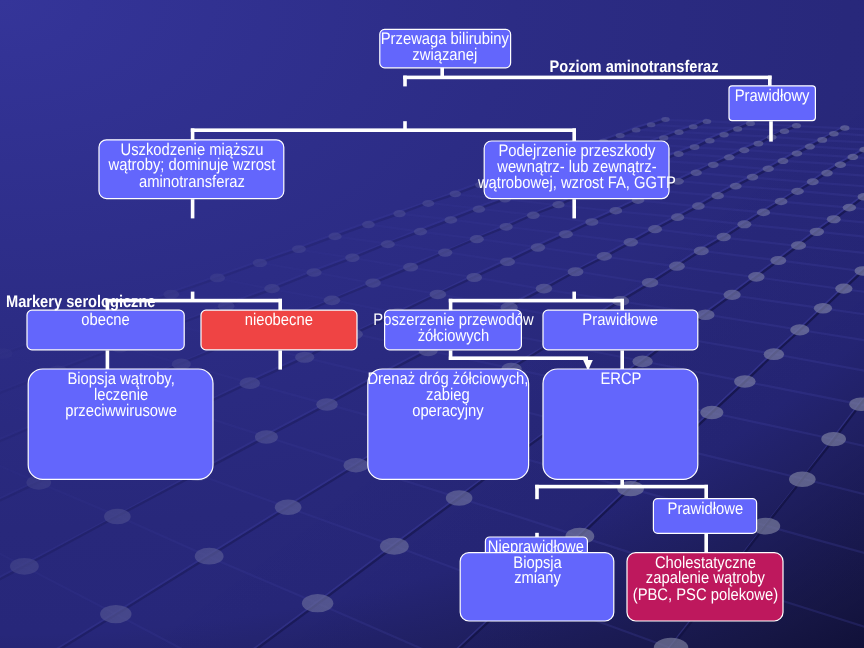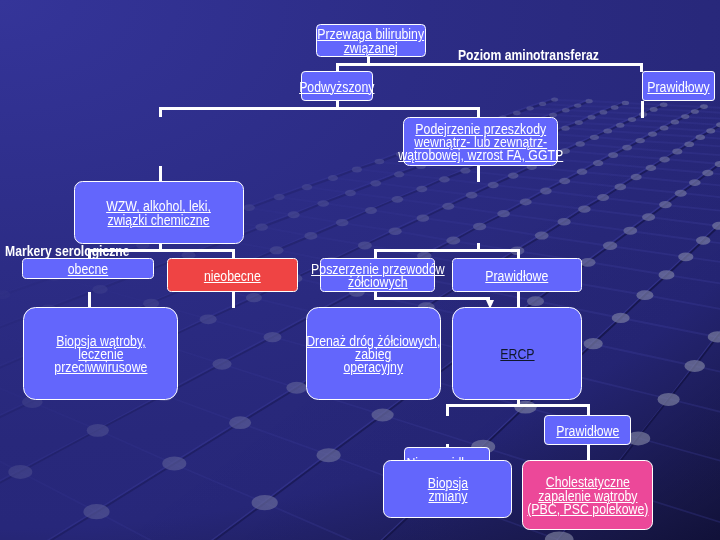--- a/index.html
+++ b/index.html
@@ -4,21 +4,21 @@
 <title>Diagnostyka zoltaczki</title>
 <style>
   html,body{margin:0;padding:0;background:#1b1b50;}
   body{width:720px;height:540px;overflow:hidden;
        font-family:"Liberation Sans",sans-serif;-webkit-font-smoothing:antialiased;}
   #stage{position:relative;width:720px;height:540px;overflow:hidden;background:#2d2d86;}
   #bg{position:absolute;left:0;top:0;width:720px;height:540px;}
   #content{position:absolute;left:0;top:0;width:720px;height:540px;}
   .box{position:absolute;box-sizing:border-box;background:#6366fc;
        border:1.5px solid #ffffff;border-radius:5px;color:#fff;
-       display:flex;align-items:center;justify-content:center;text-decoration:underline;}
+       display:flex;align-items:flex-start;justify-content:center;}
   .box .tx{text-align:center;font-size:14px;line-height:13.2px;white-space:nowrap;
        transform:scaleX(0.88);position:relative;top:1.2px;}
   .hdr{position:absolute;color:#fff;font-weight:bold;font-size:14px;
        line-height:14px;white-space:nowrap;transform:scaleX(0.87);
        transform-origin:left top;}
   .ln{position:absolute;background:#fff;}
   .arw{position:absolute;}
 </style>
 </head>
 <body>
@@ -337,44 +337,40 @@
       <div class="ln" style="left: 587px; top: 444px; width: 3px; height: 17px; background: rgb(255, 255, 255);"></div>
       <div class="ln" style="left: 374px; top: 292px; width: 3px; height: 8px; background: rgb(255, 255, 255);"></div>
       <div class="ln" style="left: 374px; top: 297px; width: 116px; height: 3px; background: rgb(255, 255, 255);"></div>
       <div class="arw" style="left: 486px; top: 300px; width: 8px; height: 9px; border-left: 4px solid transparent; border-right: 4px solid transparent; border-top: 9px solid rgb(255, 255, 255); box-sizing: border-box;"></div>
       <div class="box" style="left: 316px; top: 24px; width: 110px; height: 33px; background: rgb(99, 102, 252); border-color: rgb(255, 255, 255); color: rgb(255, 255, 255); border-radius: 4.5px;">
         <div class="tx">
           <div>Przewaga bilirubiny</div>
           <div>związanej</div>
         </div>
       </div>
-      <div class="box" style="left: 301px; top: 71px; width: 72px; height: 30px; background: rgb(99, 102, 252); border-color: rgb(255, 255, 255); color: rgb(255, 255, 255); border-radius: 4.1px;">
-        <div class="tx">
-          <div>Podwyższony</div>
-        </div>
-      </div>
-      <div class="box" style="left: 642px; top: 71px; width: 73px; height: 30px; background: rgb(99, 102, 252); border-color: rgb(255, 255, 255); color: rgb(255, 255, 255); border-radius: 3px;">
+      <div class="box" style="left: 607px; top: 71px; width: 73px; height: 30px; background: rgb(99, 102, 252); border-color: rgb(255, 255, 255); color: rgb(255, 255, 255); border-radius: 3px;">
         <div class="tx">
           <div>Prawidłowy</div>
+        </div>
+      </div>
+      <div class="box" style="left: 82px; top: 116px; width: 155px; height: 50px; background: rgb(99, 102, 252); border-color: rgb(255, 255, 255); color: rgb(255, 255, 255); border-radius: 6.8px;">
+        <div class="tx">
+          <div>Uszkodzenie miąższu</div>
+          <div>wątroby; dominuje wzrost</div>
+          <div>aminotransferaz</div>
         </div>
       </div>
       <div class="box" style="left: 403px; top: 117px; width: 155px; height: 49px; background: rgb(99, 102, 252); border-color: rgb(255, 255, 255); color: rgb(255, 255, 255); border-radius: 6.6px;">
         <div class="tx">
           <div>Podejrzenie przeszkody</div>
           <div>wewnątrz- lub zewnątrz-</div>
           <div>wątrobowej, wzrost FA, GGTP</div>
         </div>
       </div>
-      <div class="box" style="left: 74px; top: 181px; width: 170px; height: 63px; background: rgb(99, 102, 252); border-color: rgb(255, 255, 255); color: rgb(255, 255, 255); border-radius: 8.5px;">
-        <div class="tx">
-          <div>WZW, alkohol, leki,</div>
-          <div>związki chemiczne</div>
-        </div>
-      </div>
-      <div class="box" style="left: 22px; top: 258px; width: 132px; height: 21px; background: rgb(99, 102, 252); border-color: rgb(255, 255, 255); color: rgb(255, 255, 255); border-radius: 4.6px;">
+      <div class="box" style="left: 22px; top: 258px; width: 132px; height: 34px; background: rgb(99, 102, 252); border-color: rgb(255, 255, 255); color: rgb(255, 255, 255); border-radius: 4.6px;">
         <div class="tx">
           <div>obecne</div>
         </div>
       </div>
       <div class="box" style="left: 167px; top: 258px; width: 131px; height: 34px; background: #ef4444; border-color: rgb(255, 255, 255); color: rgb(255, 255, 255); border-radius: 4.6px;">
         <div class="tx">
           <div>nieobecne</div>
         </div>
       </div>
       <div class="box" style="left: 320px; top: 258px; width: 115px; height: 34px; background: rgb(99, 102, 252); border-color: rgb(255, 255, 255); color: rgb(255, 255, 255); border-radius: 4.6px;">
@@ -395,42 +391,42 @@
           <div>przeciwwirusowe</div>
         </div>
       </div>
       <div class="box" style="left: 306px; top: 307px; width: 135px; height: 93px; background: rgb(99, 102, 252); border-color: rgb(255, 255, 255); color: rgb(255, 255, 255); border-radius: 12.6px;">
         <div class="tx">
           <div>Drenaż dróg żółciowych,</div>
           <div>zabieg</div>
           <div>operacyjny</div>
         </div>
       </div>
-      <div class="box" style="left: 452px; top: 307px; width: 130px; height: 93px; background: rgb(99, 102, 252); border-color: rgb(255, 255, 255); color: #0f172a; border-radius: 12.6px;">
+      <div class="box" style="left: 452px; top: 307px; width: 130px; height: 93px; background: rgb(99, 102, 252); border-color: rgb(255, 255, 255); color: #ffffff; border-radius: 12.6px;">
         <div class="tx">
           <div>ERCP</div>
         </div>
       </div>
       <div class="box" style="left: 404px; top: 415px; width: 86px; height: 30px; background: rgb(99, 102, 252); border-color: rgb(255, 255, 255); color: rgb(255, 255, 255); border-radius: 4.1px; margin-top: 32px;">
         <div class="tx">
           <div>Nieprawidłowe</div>
         </div>
       </div>
       <div class="box" style="left: 544px; top: 415px; width: 87px; height: 30px; background: rgb(99, 102, 252); border-color: rgb(255, 255, 255); color: rgb(255, 255, 255); border-radius: 4.1px;">
         <div class="tx">
           <div>Prawidłowe</div>
         </div>
       </div>
       <div class="box" style="left: 383px; top: 460px; width: 129px; height: 58px; background: rgb(99, 102, 252); border-color: rgb(255, 255, 255); color: rgb(255, 255, 255); border-radius: 7.8px;">
         <div class="tx">
           <div>Biopsja</div>
           <div>zmiany</div>
         </div>
       </div>
-      <div class="box" style="left: 522px; top: 460px; width: 131px; height: 70px; background: #ec4899; border-color: rgb(255, 255, 255); color: rgb(255, 255, 255); border-radius: 7.8px;">
+      <div class="box" style="left: 522px; top: 460px; width: 131px; height: 58px; background: #be185d; border-color: rgb(255, 255, 255); color: rgb(255, 255, 255); border-radius: 7.8px;">
         <div class="tx">
           <div>Cholestatyczne</div>
           <div>zapalenie wątroby</div>
           <div>(PBC, PSC polekowe)</div>
         </div>
       </div>
       <div class="hdr" style="left: 458px; top: 48px; color: rgb(255, 255, 255);">Poziom aminotransferaz</div>
       <div class="hdr" style="left: 5px; top: 244px; color: rgb(255, 255, 255);">Markery serologiczne</div>
     </div>
 </div>

